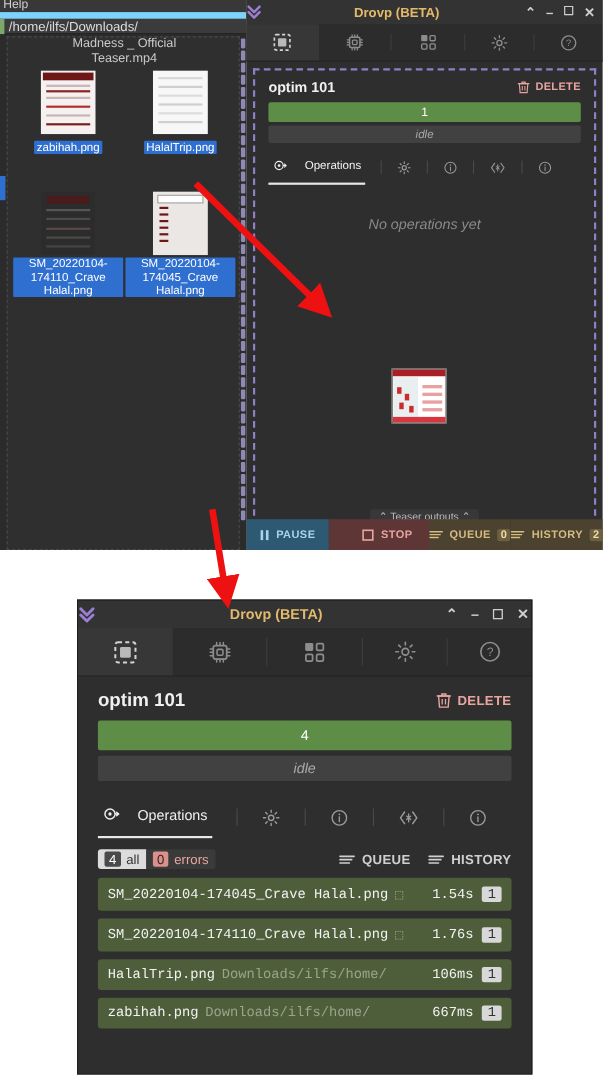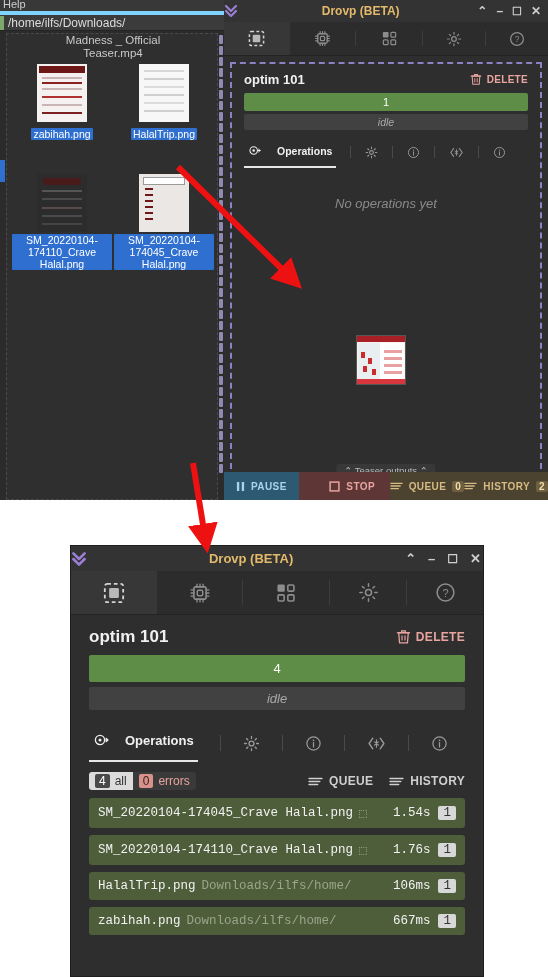--- a/index.html
+++ b/index.html
@@ -17,21 +17,21 @@
     background: #2b2b2b; overflow: hidden;
   }
   .fm-menustrip {
     position: absolute; left: 0; top: 0; width: 224px; height: 11px;
     background: #383838; color: #cfcfcf; font-size: 11px;
     padding-left: 3px; line-height: 9px; overflow: hidden;
   }
   .fm-pathbar {
     position: absolute; left: 0; top: 11px; width: 224px; height: 20px;
     background: #3b3b3b; display: flex; align-items: center;
-    border-top: 4px solid #7dd3fc; border-bottom: 1px solid #242424;
+    border-top: 6px solid #7dd3fc; border-bottom: 1px solid #242424;
   }
   .fm-pathbar .pb-accent {
     width: 4px; height: 14px; background: #7ca96b; margin-left: 0px; flex: 0 0 auto;
   }
   .fm-path { color: #dcdcdc; font-size: 12px; padding-left: 4px; white-space: nowrap; }
   .fm-body {
     position: absolute; left: 6px; top: 33px; width: 212px; height: 467px;
     background: #2f2f2f; border: 1px dashed #4a4a4a; border-top-color:#4a4a4a;
     overflow: hidden;
   }
@@ -115,21 +115,21 @@
     text-align: center; border-radius: 2px;
   }
   .statusbar {
     margin: 3px 12px 0 12px; background: #414141; color: #a9a9a9;
     text-align: center; border-radius: 2px;
     font-family: Liberation Sans, sans-serif; font-style: italic;
   }
 
   .subtabs { display: flex; align-items: center; padding: 0 12px; }
   .subtab { display:flex; align-items:center; gap:6px; color:#9a9a9a; position: relative; }
-  .subtab.active { color: #f0f0f0; font-weight: 700; gap: 16px; }
+  .subtab.active { color: #f0f0f0; font-weight: 400; gap: 16px; }
   .subtab.active::after {
     content:""; position:absolute; left:0; right:0; bottom:-6px; height:2px; background:#e8e8e8;
   }
   .subsep { width:1px; background:#4a4a4a; }
 
   .no-ops {
     color: #8a8a8a; font-style: italic; text-align: center;
   }
 
   .profile-outputs {

